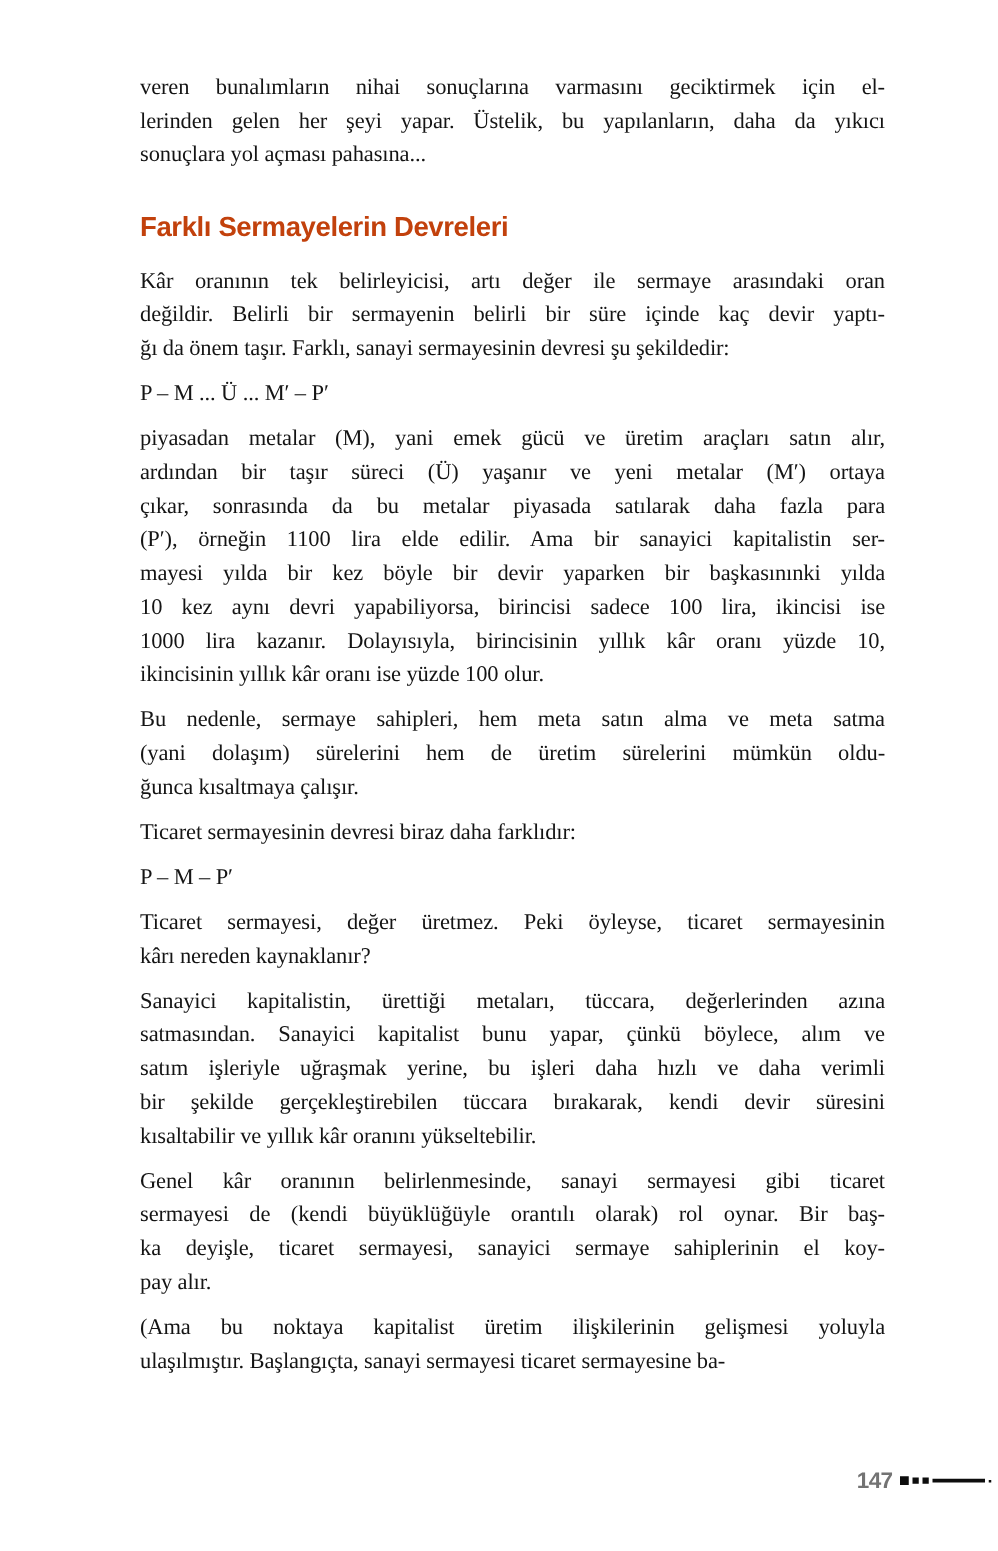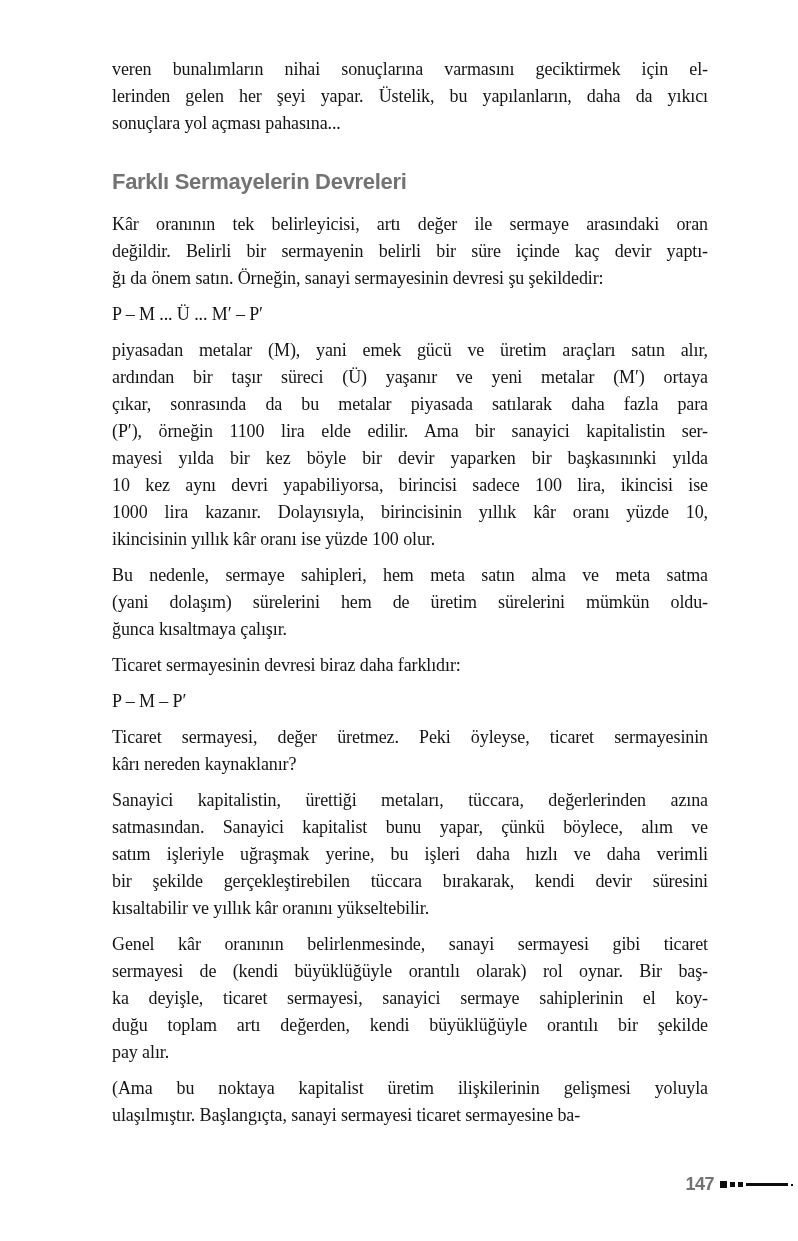--- a/index.html
+++ b/index.html
@@ -37,21 +37,21 @@
   .line.fill {
     text-align: justify;
     text-align-last: justify;
   }
   .heading {
     font-family: "Liberation Sans", "DejaVu Sans", sans-serif;
     font-weight: bold;
     font-size: 22px;
     line-height: 30px;
     margin: 30px 0 14px 0;
-    color: #737373;
+    color: #c2410c;
     letter-spacing: -0.3px;
   }
   .footer {
     position: absolute;
     right: 5px;
     top: 1174px;
     display: flex;
     align-items: center;
     gap: 6px;
   }
@@ -95,21 +95,21 @@
   <main class="body-col">
       <p class="paragraph">
         <span class="line fill">veren bunalımların nihai sonuçlarına varmasını geciktirmek için el-</span>
         <span class="line fill">lerinden gelen her şeyi yapar. Üstelik, bu yapılanların, daha da yıkıcı</span>
         <span class="line">sonuçlara yol açması pahasına...</span>
       </p>
       <h2 class="heading">Farklı Sermayelerin Devreleri</h2>
       <p class="paragraph">
         <span class="line fill">Kâr oranının tek belirleyicisi, artı değer ile sermaye arasındaki oran</span>
         <span class="line fill">değildir. Belirli bir sermayenin belirli bir süre içinde kaç devir yaptı-</span>
-        <span class="line">ğı da önem satın. Örneğin, sanayi sermayesinin devresi şu şekildedir:</span>
+        <span class="line">ğı da önem taşır. Farklı, sanayi sermayesinin devresi şu şekildedir:</span>
       </p>
       <p class="formula">P – M ... Ü ... M′ – P′</p>
       <p class="paragraph">
         <span class="line fill">piyasadan metalar (M), yani emek gücü ve üretim araçları satın alır,</span>
         <span class="line fill">ardından bir taşır süreci (Ü) yaşanır ve yeni metalar (M′) ortaya</span>
         <span class="line fill">çıkar, sonrasında da bu metalar piyasada satılarak daha fazla para</span>
         <span class="line fill">(P′), örneğin 1100 lira elde edilir. Ama bir sanayici kapitalistin ser-</span>
         <span class="line fill">mayesi yılda bir kez böyle bir devir yaparken bir başkasınınki yılda</span>
         <span class="line fill">10 kez aynı devri yapabiliyorsa, birincisi sadece 100 lira, ikincisi ise</span>
         <span class="line fill">1000 lira kazanır. Dolayısıyla, birincisinin yıllık kâr oranı yüzde 10,</span>
@@ -132,21 +132,20 @@
         <span class="line fill">Sanayici kapitalistin, ürettiği metaları, tüccara, değerlerinden azına</span>
         <span class="line fill">satmasından. Sanayici kapitalist bunu yapar, çünkü böylece, alım ve</span>
         <span class="line fill">satım işleriyle uğraşmak yerine, bu işleri daha hızlı ve daha verimli</span>
         <span class="line fill">bir şekilde gerçekleştirebilen tüccara bırakarak, kendi devir süresini</span>
         <span class="line">kısaltabilir ve yıllık kâr oranını yükseltebilir.</span>
       </p>
       <p class="paragraph">
         <span class="line fill">Genel kâr oranının belirlenmesinde, sanayi sermayesi gibi ticaret</span>
         <span class="line fill">sermayesi de (kendi büyüklüğüyle orantılı olarak) rol oynar. Bir baş-</span>
         <span class="line fill">ka deyişle, ticaret sermayesi, sanayici sermaye sahiplerinin el koy-</span>
-        <span class="line fill">duğu toplam artı değerden, kendi büyüklüğüyle orantılı bir şekilde</span>
         <span class="line">pay alır.</span>
       </p>
       <p class="paragraph">
         <span class="line fill">(Ama bu noktaya kapitalist üretim ilişkilerinin gelişmesi yoluyla</span>
         <span class="line">ulaşılmıştır. Başlangıçta, sanayi sermayesi ticaret sermayesine ba-</span>
       </p>
     </main>
 
   <footer class="footer">
     <span class="pagenum">147</span>

